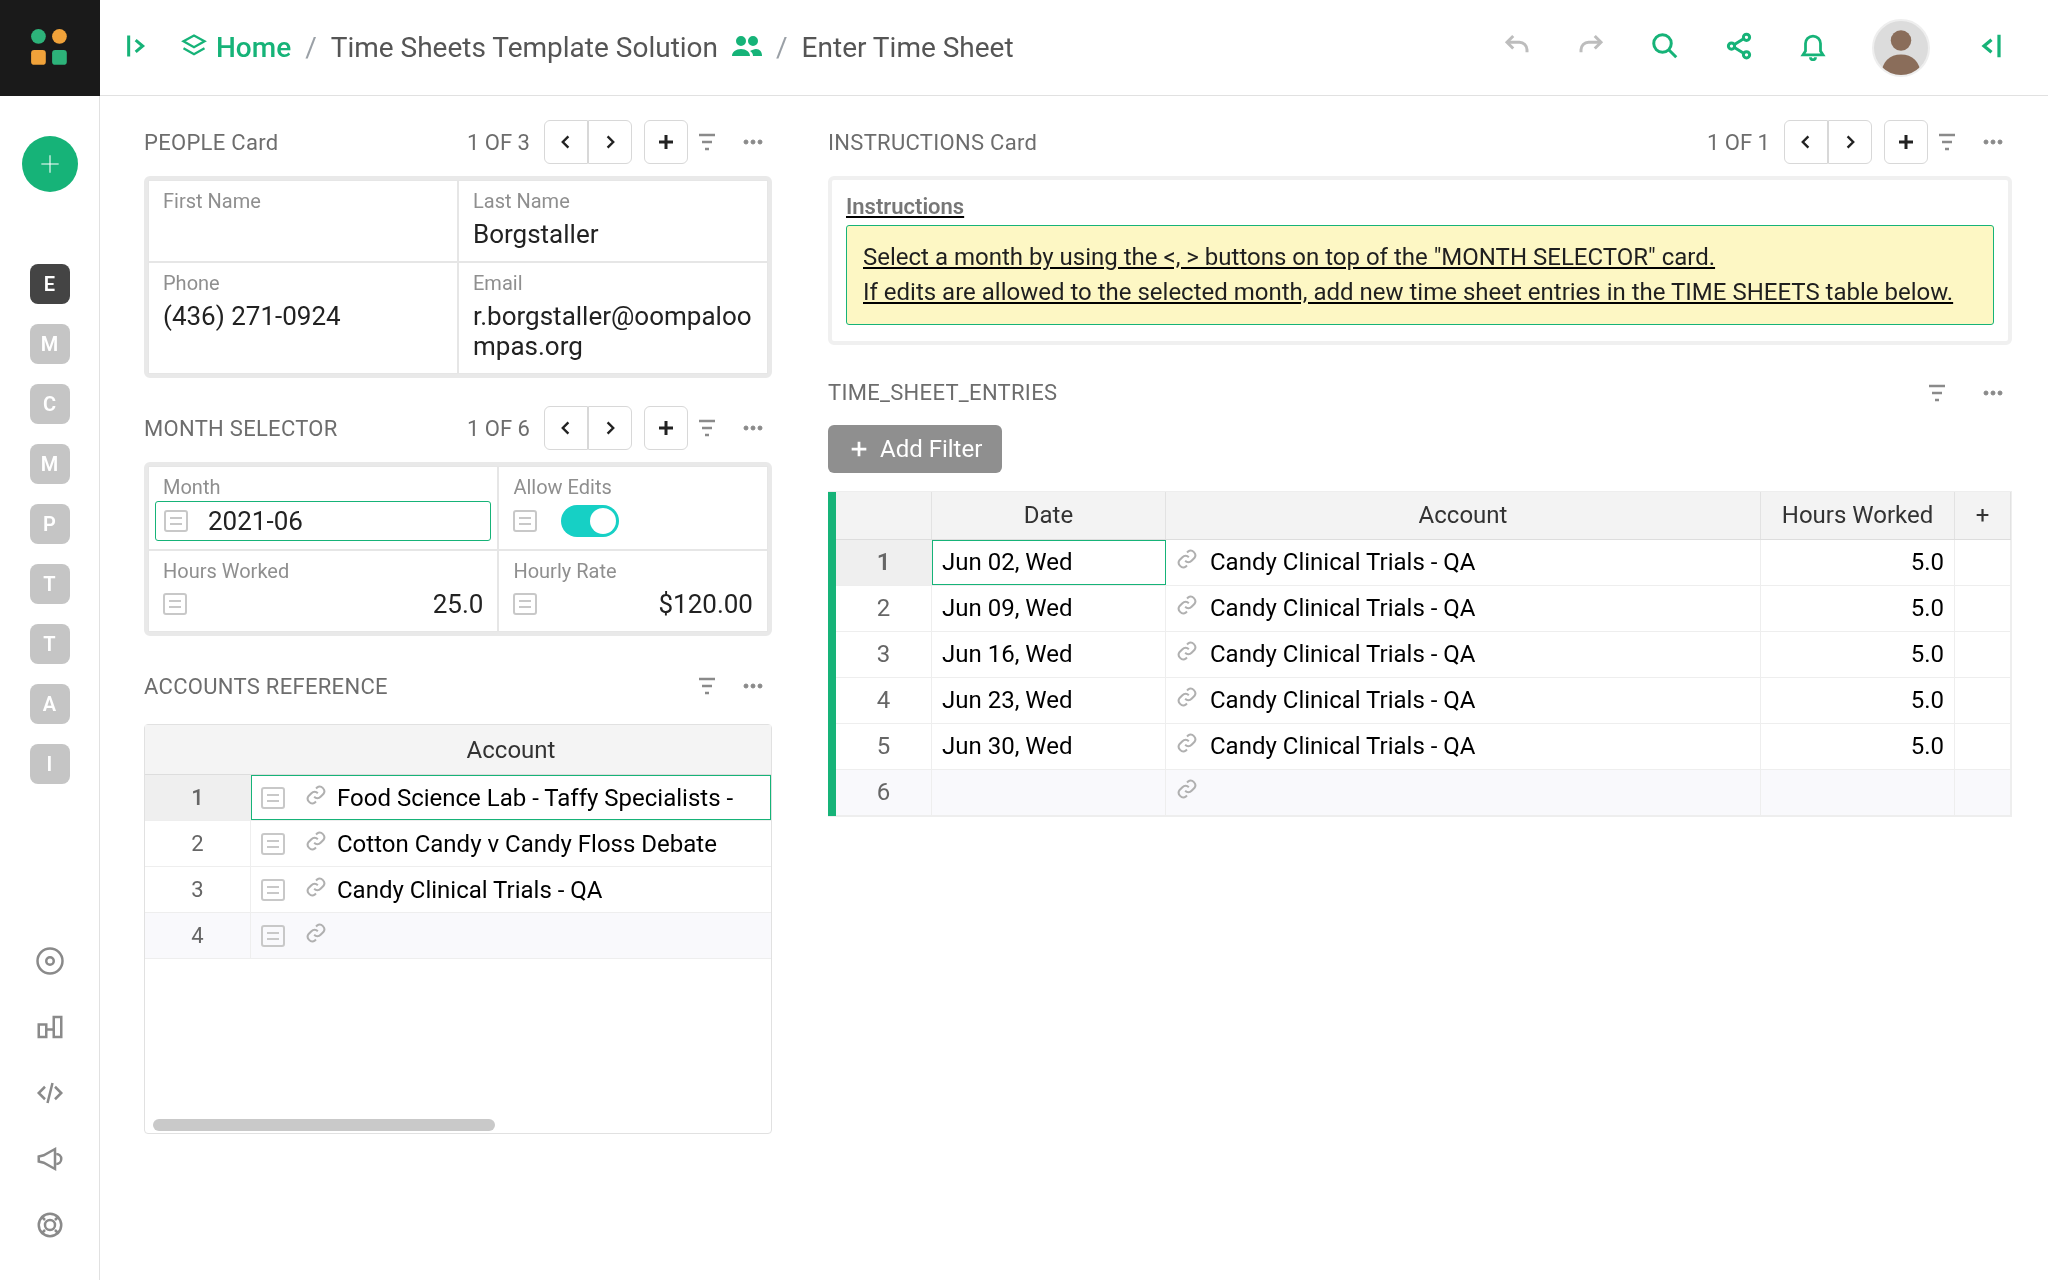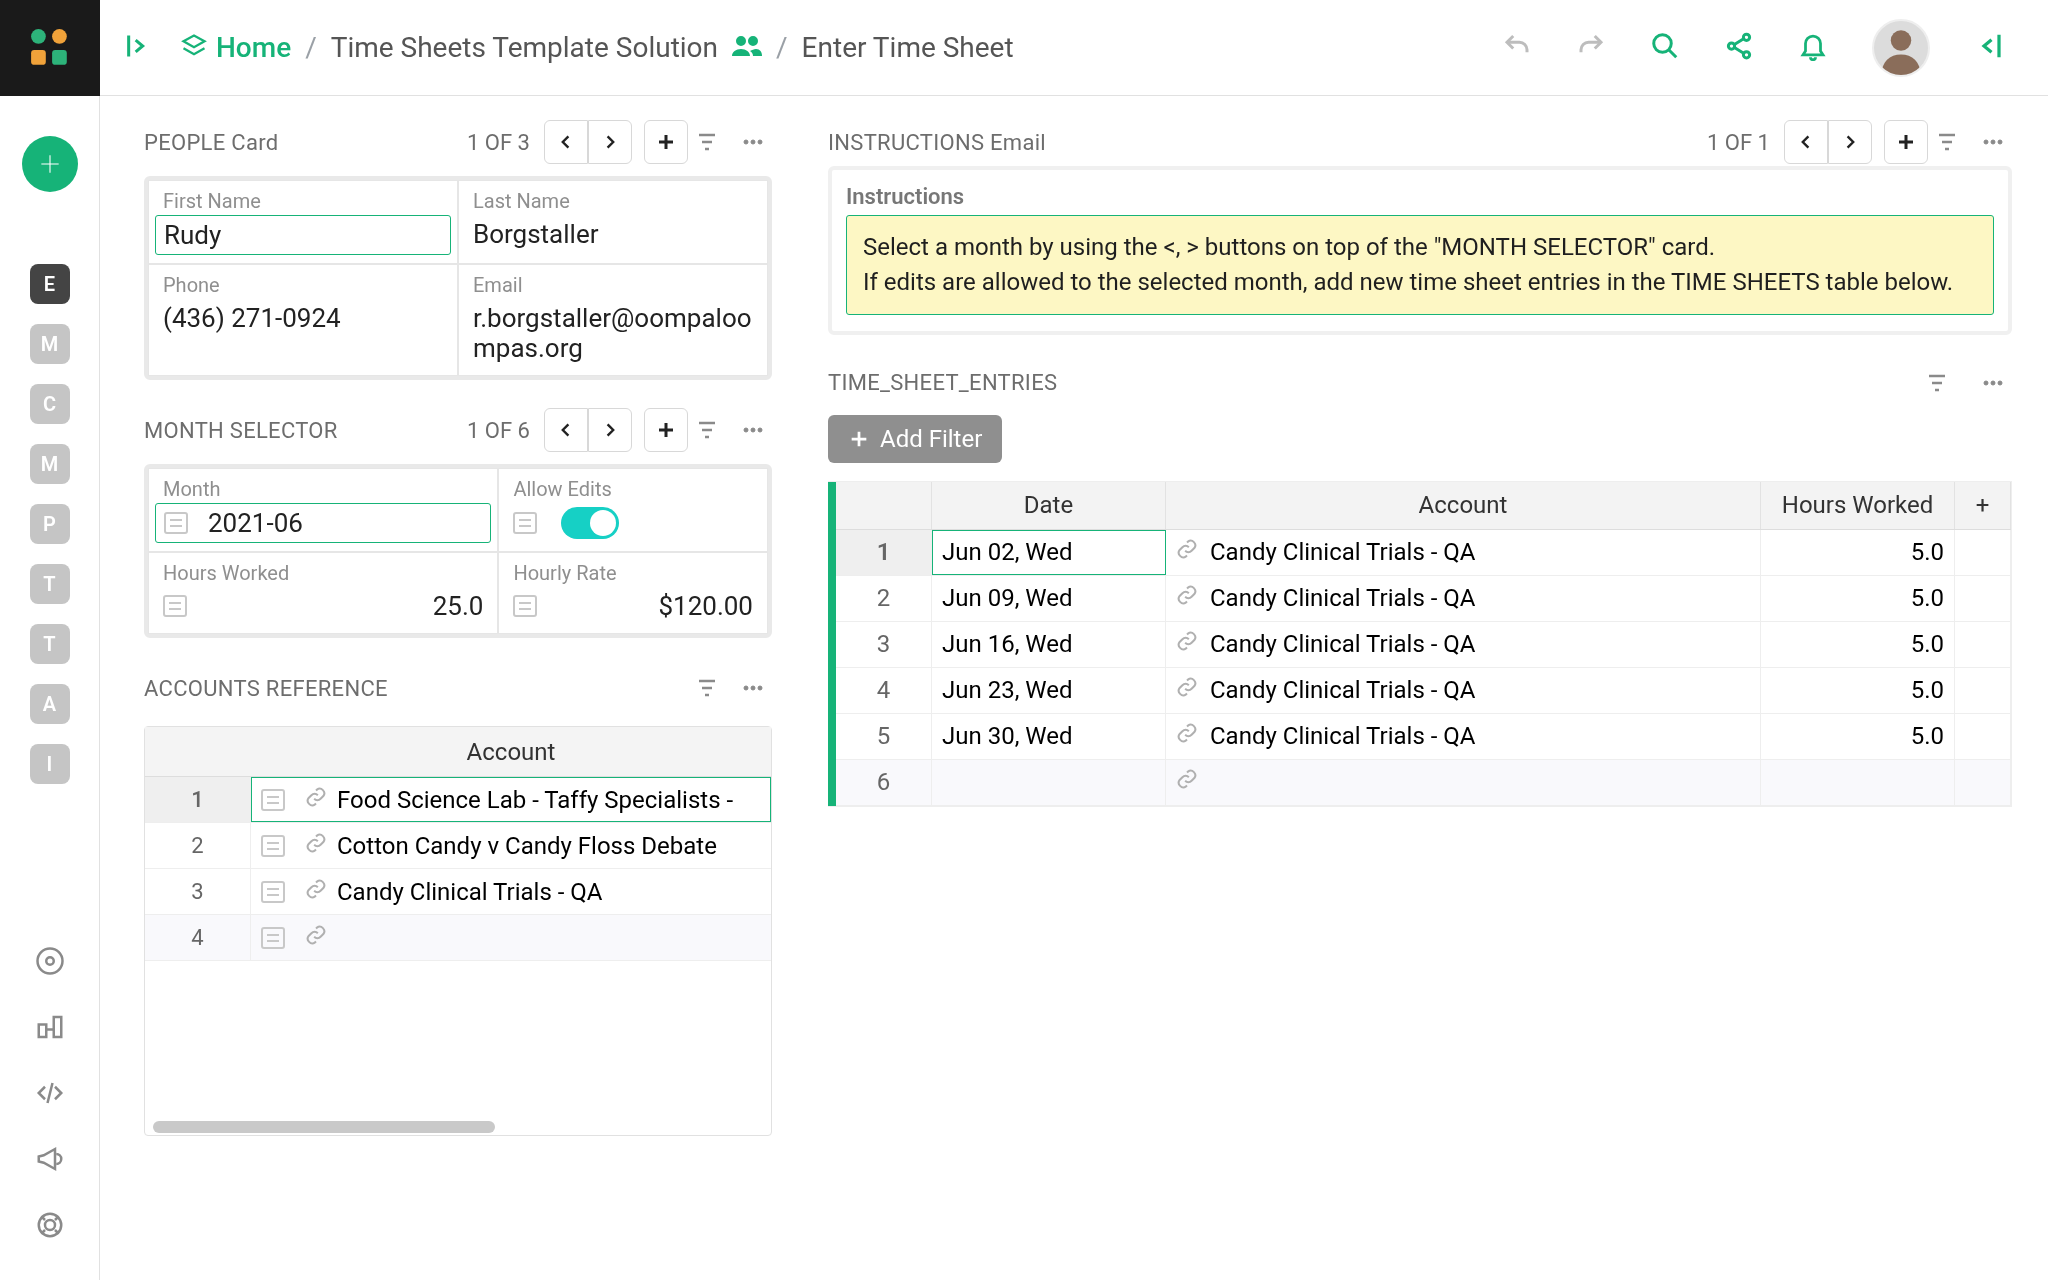--- a/index.html
+++ b/index.html
@@ -337,23 +337,20 @@
             <circle cx="5" cy="12" r="2"></circle>
             <circle cx="12" cy="12" r="2"></circle>
             <circle cx="19" cy="12" r="2"></circle>
           </svg>
         </div>
     </div>
 
     <div class="card-frame people-card" style="margin-top:10px;">
       <div class="cell selected-input">
         <div class="lbl">First Name</div>
-        <div class="val-inp-wrap">
-            <div class="val">Rudy</div>
-          </div>
       </div>
       <div class="cell">
         <div class="lbl">Last Name</div>
         <div class="val">Borgstaller</div>
       </div>
       <div class="cell">
         <div class="lbl">Phone</div>
         <div class="val">(436) 271-0924</div>
       </div>
       <div class="cell">
@@ -497,21 +494,21 @@
             </div>
           </div>
         </div>
       <div class="acc-scroll"></div>
     </div>
   </div>
 
   <div class="col-right">
 
     <div class="card-hdr">
-      <span class="title">INSTRUCTIONS Email</span>
+      <span class="title">INSTRUCTIONS Card</span>
       <span class="count">1 OF 1</span>
       <div class="pager">
         <div class="pg-btn">
             <svg viewBox="0 0 20 20">
               <path d="M13 3l-7 7 7 7"></path>
             </svg>
           </div>
         <div class="pg-btn">
             <svg viewBox="0 0 20 20">
               <path d="M7 3l7 7-7 7"></path>
@@ -530,21 +527,21 @@
         </div>
       <div class="dots-ic">
           <svg viewBox="0 0 24 24">
             <circle cx="5" cy="12" r="2"></circle>
             <circle cx="12" cy="12" r="2"></circle>
             <circle cx="19" cy="12" r="2"></circle>
           </svg>
         </div>
     </div>
 
-    <div class="instr-card" style="">
+    <div class="instr-card" style="margin-top:10px;text-decoration:underline;">
       <div class="instr-label">Instructions</div>
       <div class="instr-box" id="instr-text">Select a month by using the &lt;, &gt; buttons on top of the "MONTH SELECTOR" card.<br>If edits are allowed to the selected month, add new time sheet entries in the TIME SHEETS table below.</div>
     </div>
 
     <div class="tse-hdr">
       <span class="title">TIME_SHEET_ENTRIES</span>
       <div class="right">
         <div class="filter-ic">
             <svg viewBox="0 0 24 24">
               <path d="M4 5h16M7 12h10M10 19h4" stroke-width="2.4" fill="none"></path>

